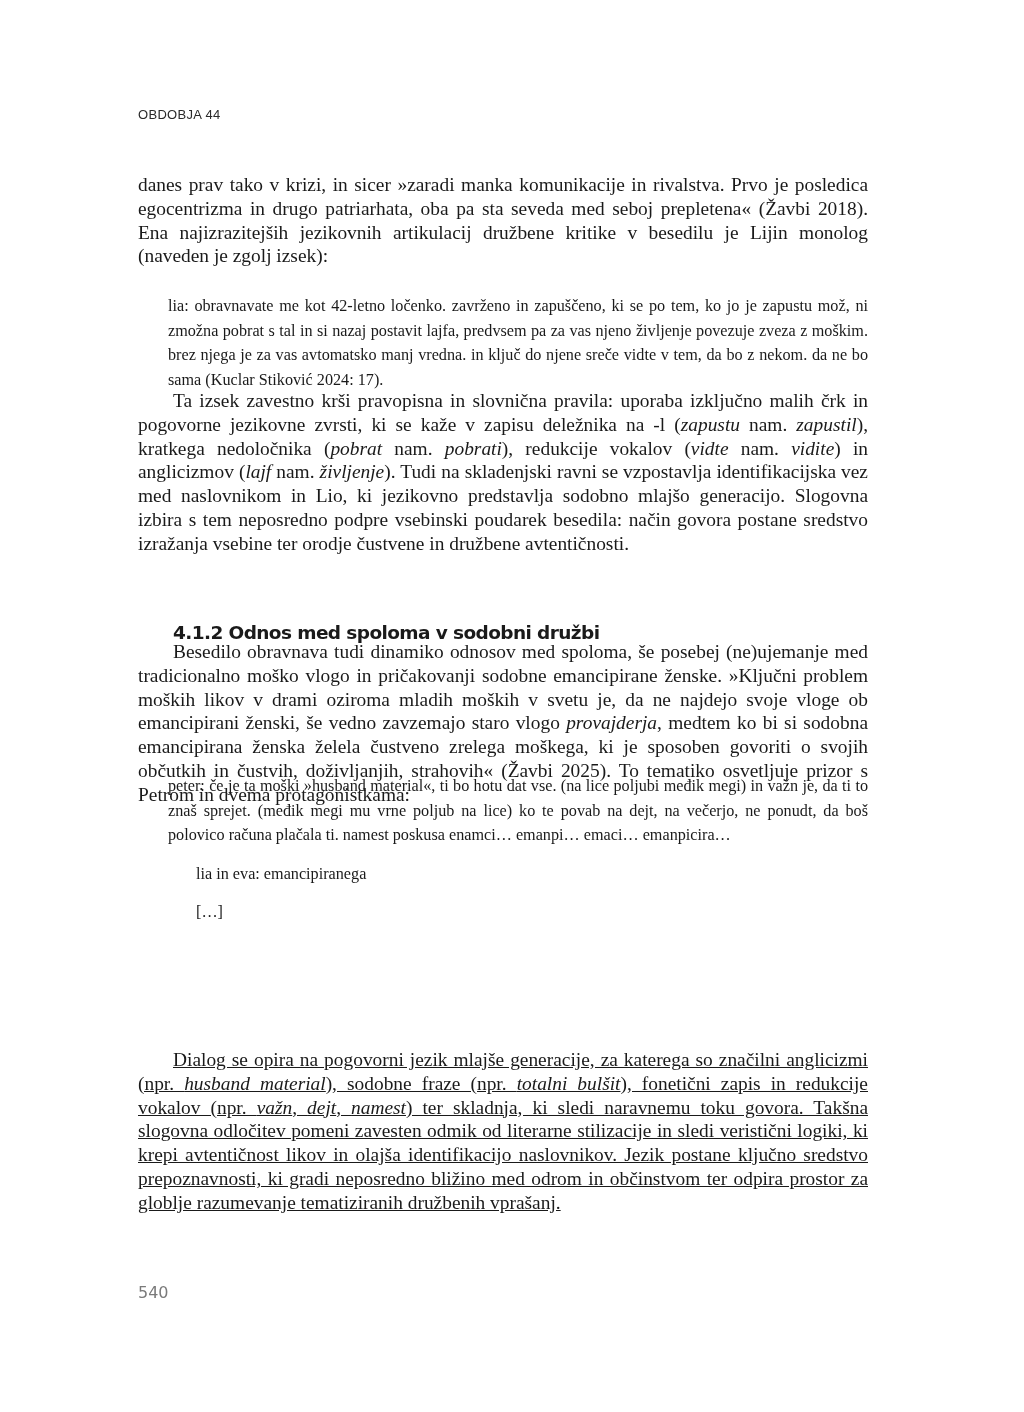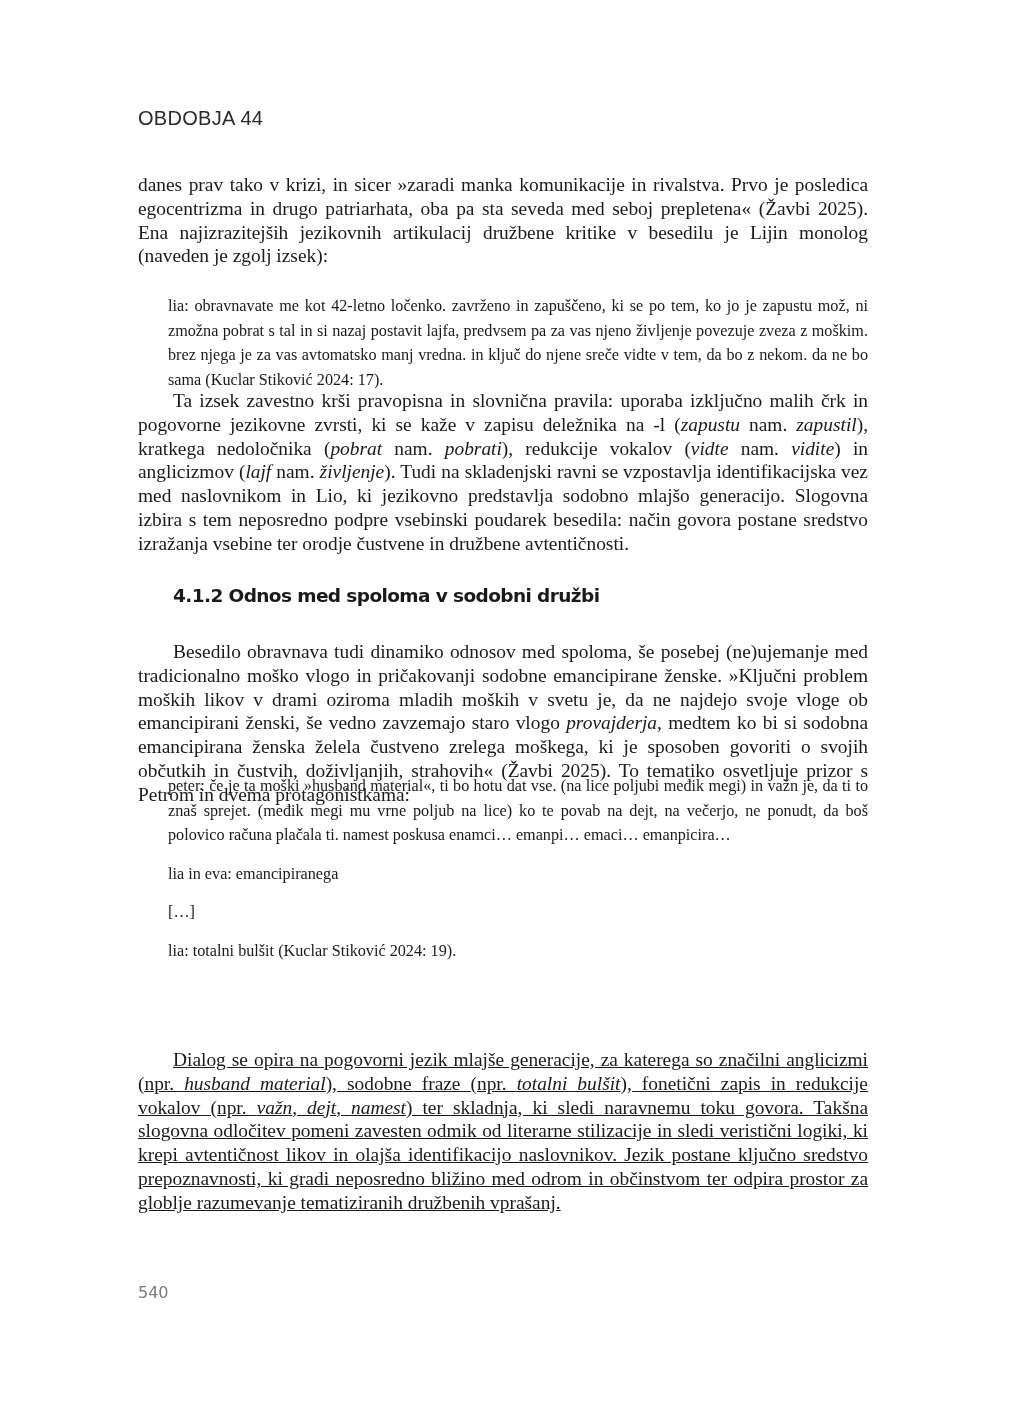--- a/index.html
+++ b/index.html
@@ -1,72 +1,71 @@
 <!DOCTYPE html>
 <html><head>
 <meta charset="utf-8">
 <style>
   html, body { margin: 0; padding: 0; background: #ffffff; }
   body { width: 1024px; height: 1412px; position: relative; overflow: hidden; color: #1a1a1a; }
   .running-head {
     position: absolute; left: 138px; top: 107px;
-    font-family: "Liberation Sans", sans-serif; font-size: 20px; letter-spacing: 0.3px; color: #2a2a2a;
+    font-family: "Liberation Sans", sans-serif; font-size: 13px; letter-spacing: 0.3px; color: #2a2a2a;
   }
   .text-block {
     position: absolute; left: 138px; width: 730px;
     font-family: "Liberation Serif", serif; font-size: 19.4px; line-height: 23.8px;
     text-align: justify; hyphens: manual;
   }
   .text-block p { margin: 0; }
   .indent { text-indent: 35px; }
   .quote {
     position: absolute; left: 168px; width: 700px;
     font-family: "Liberation Serif", serif; font-size: 16.2px; line-height: 24.6px;
     text-align: justify;
   }
   .quote p { margin: 0; }
-  .quote p.gap { margin-top: 14px; }
+  .quote p.gap { margin-top: 14px; margin-left: 28px; }
   .heading {
-    position: absolute; left: 173px; top: 585px;
+    position: absolute; left: 173px; top: 622px;
     font-family: "DejaVu Sans", sans-serif; font-weight: bold; font-size: 18.5px; letter-spacing: -0.6px;
     color: #1a1a1a;
   }
   .folio {
     position: absolute; left: 138px; top: 1283px;
     font-family: "DejaVu Sans", sans-serif; font-size: 16px; color: #7a7a7a;
   }
   em { font-style: italic; }
 </style>
 </head>
 <body>
 
 <div class="running-head">OBDOBJA 44</div>
 
 <div class="text-block" style="top:173px;">
-  <p>danes prav tako v krizi, in sicer »zaradi manka komunikacije in rivalstva. Prvo je posle­dica egocentrizma in drugo patriarhata, oba pa sta seveda med seboj prepletena« (Žavbi 2025). Ena najizrazitejših jezikovnih artikulacij družbene kritike v besedilu je Lijin monolog (naveden je zgolj izsek):</p>
+  <p>danes prav tako v krizi, in sicer »zaradi manka komunikacije in rivalstva. Prvo je posle­dica egocentrizma in drugo patriarhata, oba pa sta seveda med seboj prepletena« (Žavbi 2018). Ena najizrazitejših jezikovnih artikulacij družbene kritike v besedilu je Lijin monolog (naveden je zgolj izsek):</p>
 </div>
 
 <div class="quote" style="top:286px;margin-top:8px;">
   <p>lia: obravnavate me kot 42-letno ločenko. zavrženo in zapuščeno, ki se po tem, ko jo je zapu­stu mož, ni zmožna pobrat s tal in si nazaj postavit lajfa, predvsem pa za vas njeno življenje povezuje zveza z moškim. brez njega je za vas avtomatsko manj vredna. in ključ do njene sreče vidte v tem, da bo z nekom. da ne bo sama (Kuclar Stiković 2024: 17).</p>
 </div>
 
 <div class="text-block" style="top:389px;">
   <p class="indent"><span>Ta izsek zavestno krši pravopisna in slovnična pravila: uporaba izključno malih črk in pogovorne jezikovne zvrsti, ki se kaže v zapisu deležnika na -l (</span><em>zapustu</em><span> nam. </span><em>zapu­stil</em><span>), kratkega nedoločnika (</span><em>pobrat</em><span> nam. </span><em>pobrati</em><span>), redukcije vokalov (</span><em>vidte</em><span> nam. </span><em>vidite</em><span>) in anglicizmov (</span><em>lajf</em><span> nam. </span><em>življenje</em><span>). Tudi na skladenjski ravni se vzpostavlja identifika­cijska vez med naslovnikom in Lio, ki jezikovno predstavlja sodobno mlajšo generacijo. Slogovna izbira s tem neposredno podpre vsebinski poudarek besedila: način govora postane sredstvo izražanja vsebine ter orodje čustvene in družbene avtentičnosti.</span></p>
 </div>
 
 <div class="heading">4.1.2 Odnos med spoloma v sodobni družbi</div>
 
 <div class="text-block" style="top:640px;">
   <p class="indent"><span>Besedilo obravnava tudi dinamiko odnosov med spoloma, še posebej (ne)ujemanje med tradicionalno moško vlogo in pričakovanji sodobne emancipirane ženske. »Ključni problem moških likov v drami oziroma mladih moških v svetu je, da ne najdejo svoje vloge ob emancipirani ženski, še vedno zavzemajo staro vlogo </span><em>provajderja</em><span>, medtem ko bi si sodobna emancipirana ženska želela čustveno zrelega moškega, ki je sposoben govoriti o svojih občutkih in čustvih, doživljanjih, strahovih« (Žavbi 2025). To tematiko osvetljuje prizor s Petrom in dvema protagonistkama:</span></p>
 </div>
 
 <div class="quote" style="top:774px;">
   <p>peter: če je ta moški »husband material«, ti bo hotu dat vse. (na lice poljubi međik megi) in važn je, da ti to znaš sprejet. (međik megi mu vrne poljub na lice) ko te povab na dejt, na večerjo, ne ponudt, da boš polovico računa plačala ti. namest poskusa enamci… emanpi… emaci… emanpicira…</p>
   <p class="gap">lia in eva: emancipiranega</p>
   <p class="gap">[…]</p>
-  <p class="gap">lia: totalni bulšit (Kuclar Stiković 2024: 19).</p>
 </div>
 
 <div class="text-block" style="top:1048px;text-decoration:underline;">
   <p class="indent"><span>Dialog se opira na pogovorni jezik mlajše generacije, za katerega so značilni angli­cizmi (npr. </span><em>husband material</em><span>), sodobne fraze (npr. </span><em>totalni bulšit</em><span>), fonetični zapis in redukcije vokalov (npr. </span><em>važn</em><span>, </span><em>dejt</em><span>, </span><em>namest</em><span>) ter skladnja, ki sledi naravnemu toku govora. Takšna slogovna odločitev pomeni zavesten odmik od literarne stilizacije in sledi veri­stični logiki, ki krepi avtentičnost likov in olajša identifikacijo naslovnikov. Jezik posta­ne ključno sredstvo prepoznavnosti, ki gradi neposredno bližino med odrom in občin­stvom ter odpira prostor za globlje razumevanje tematiziranih družbenih vprašanj.</span></p>
 </div>
 
 <div class="folio">540</div>
 
 </body></html>

